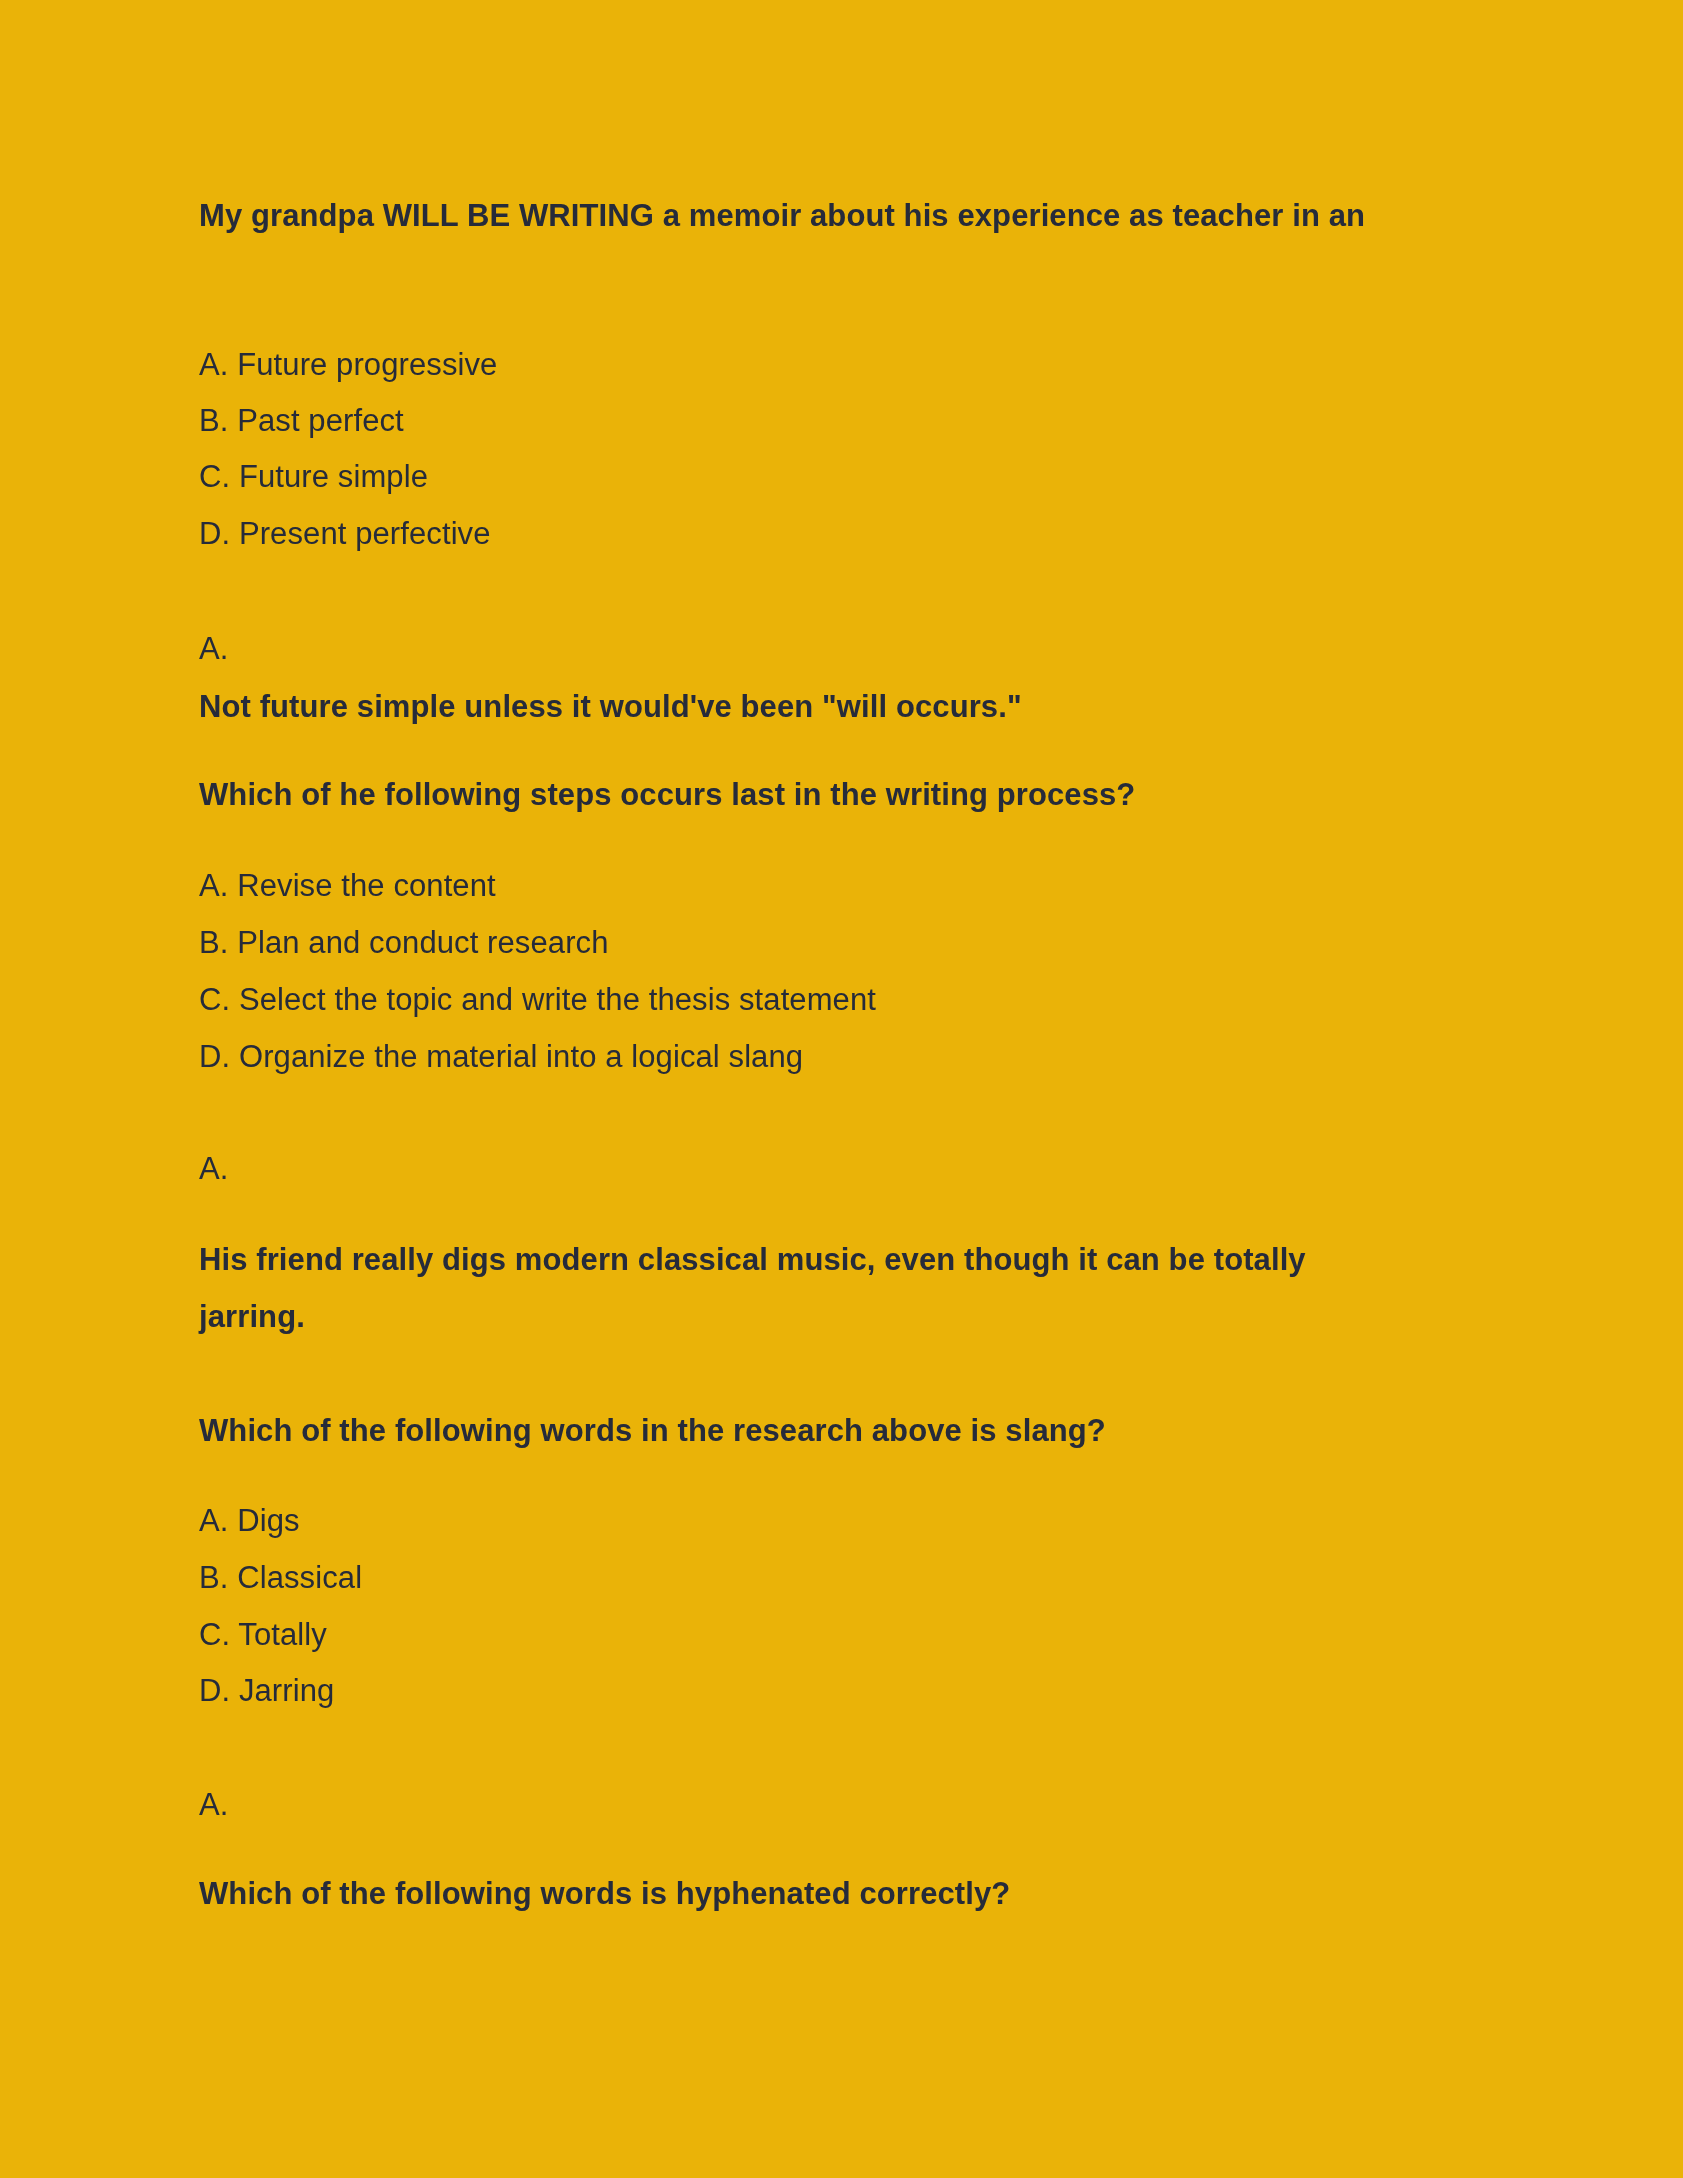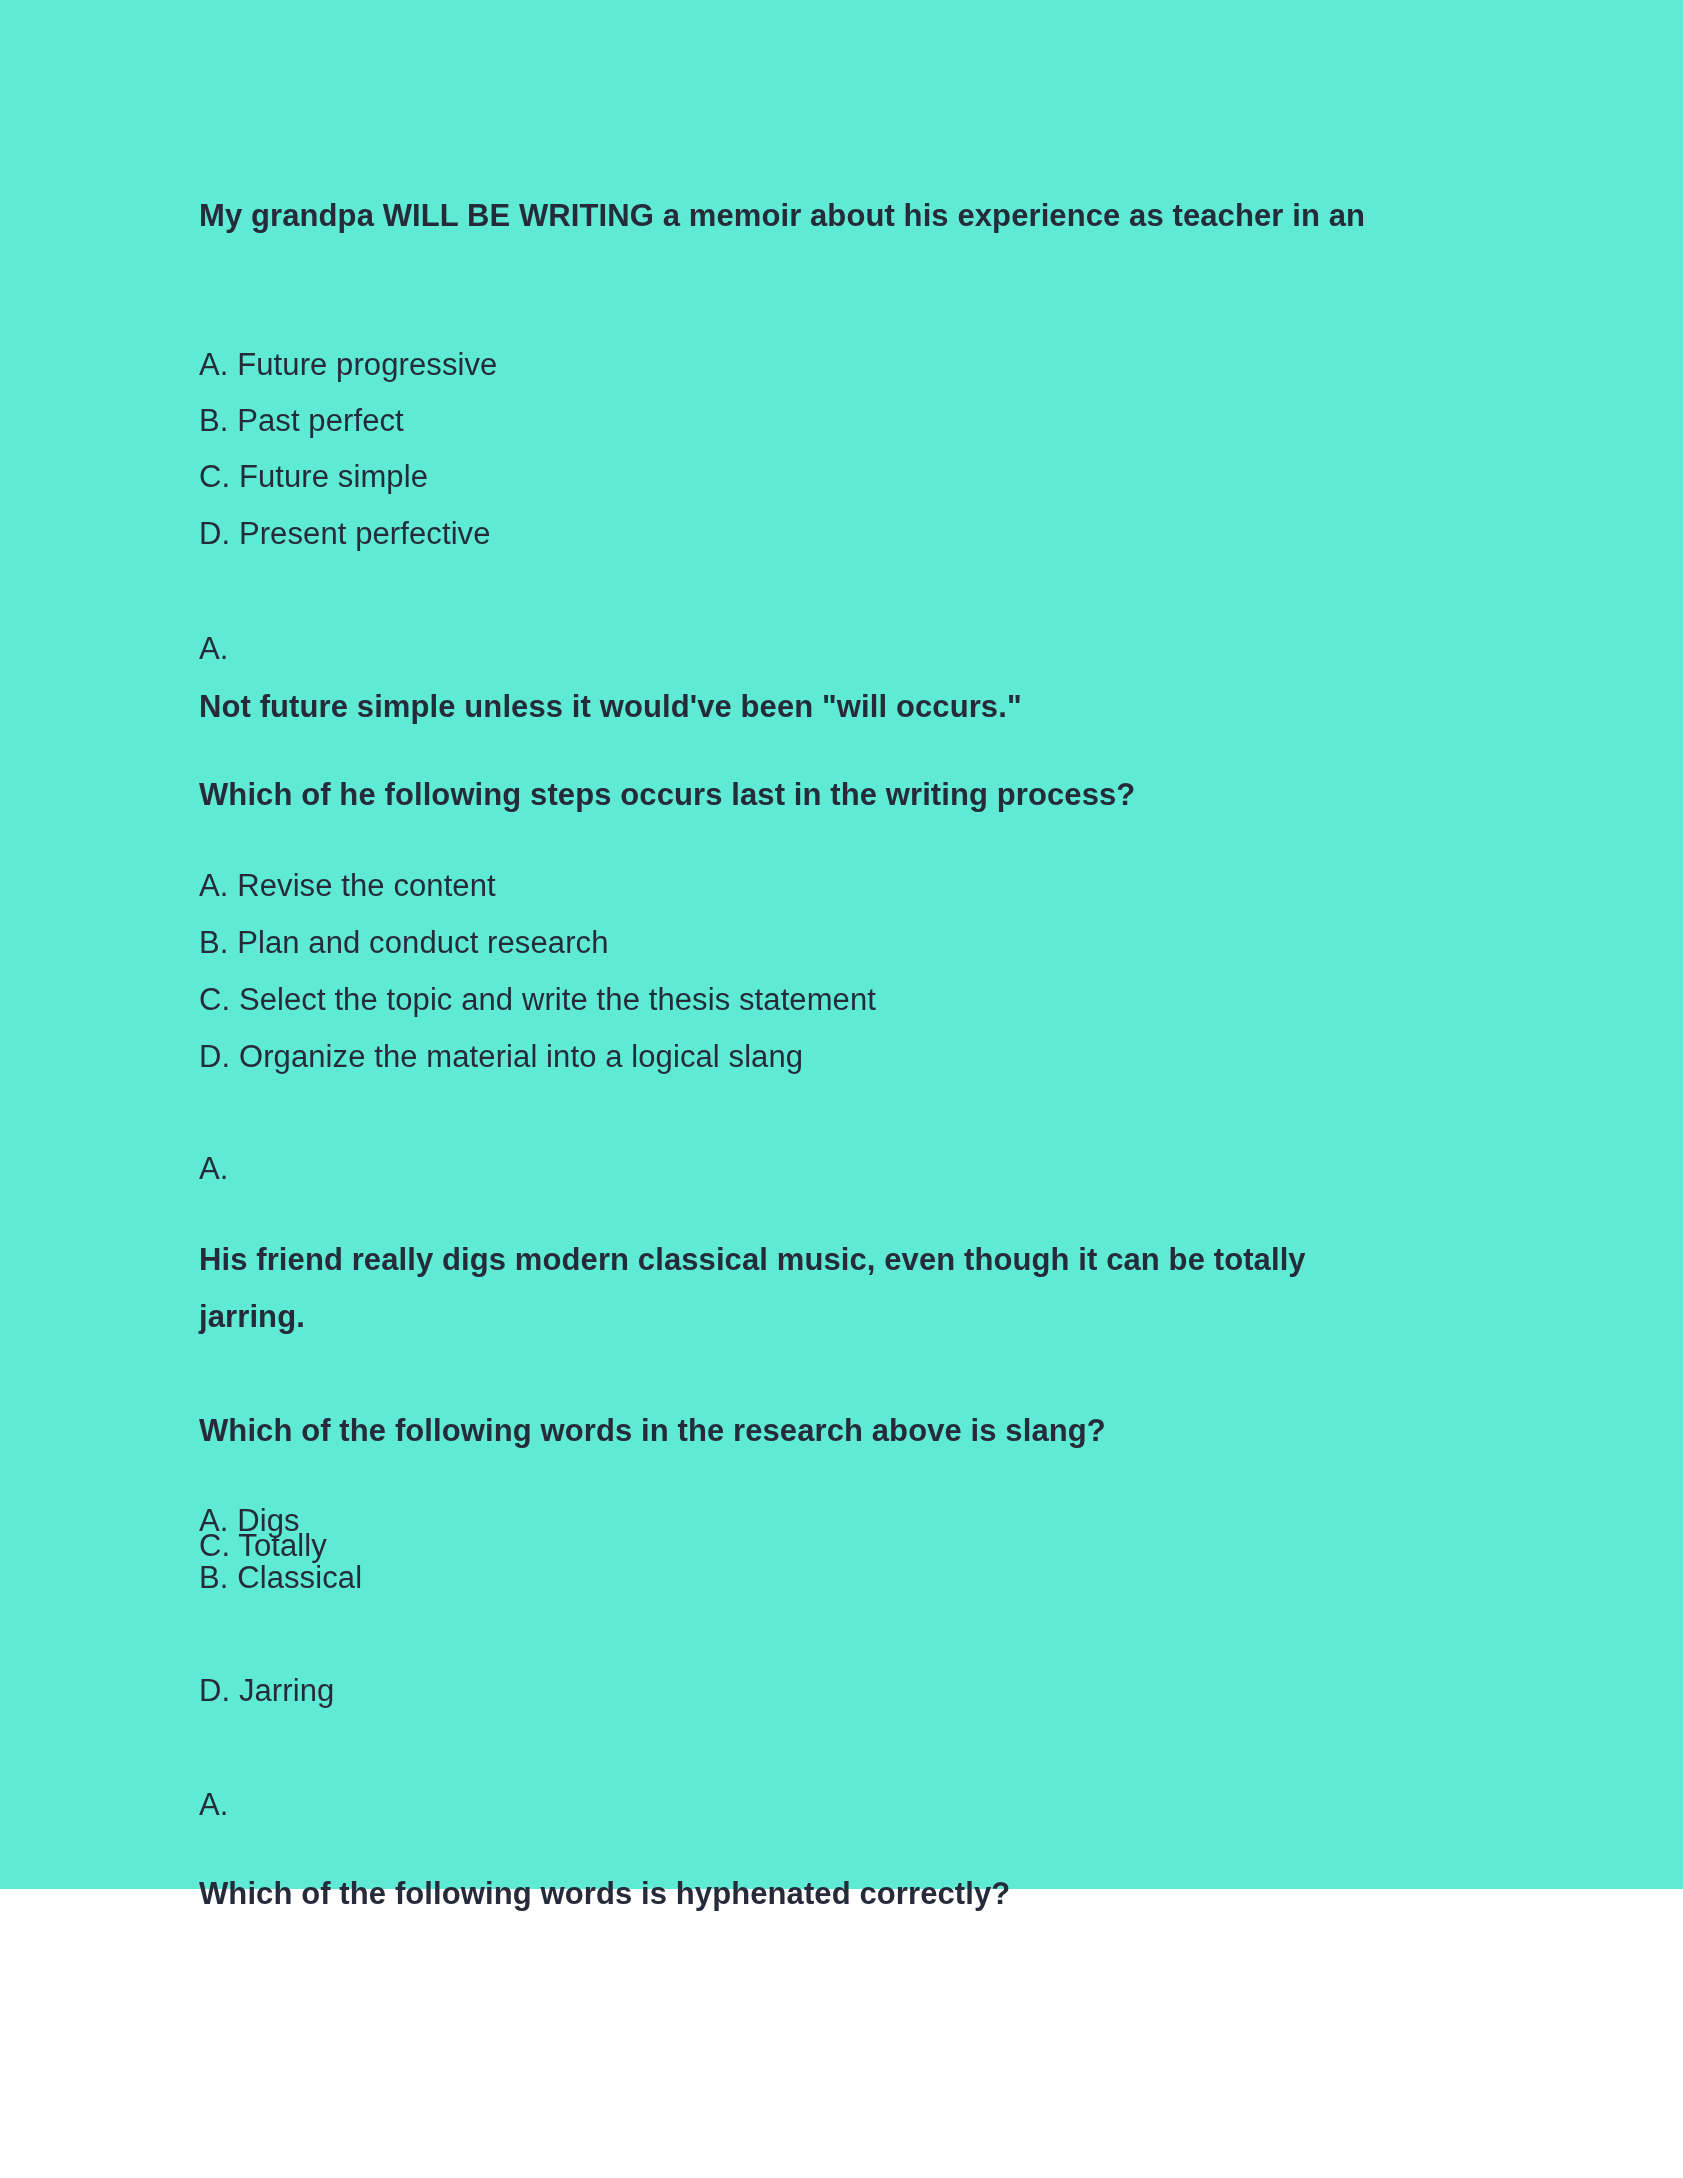--- a/index.html
+++ b/index.html
@@ -12,22 +12,22 @@
       height: 2178px;
       position: relative;
       overflow: hidden;
       font-family: "Liberation Sans", sans-serif;
       color: #262b3a;
     }
     .page {
       position: absolute;
       left: 0; top: 0;
       width: 1683px;
-      height: 1889px;
-      background: #5eead4;
+      height: 2178px;
+      background: #eab308;
     }
     .line {
       position: absolute;
       left: 199px;
       font-size: 31px;
       line-height: 36px;
       white-space: nowrap;
       letter-spacing: 0.1px;
     }
     .bold { font-weight: bold; }
@@ -57,21 +57,21 @@
 
   <div class="line regular" style="top:1151px">A.</div>
 
   <div class="line bold" style="top:1242px">His friend really digs modern classical music, even though it can be totally</div>
   <div class="line bold" style="top:1299px">jarring.</div>
 
   <div class="line bold" style="top:1413px">Which of the following words in the research above is slang?</div>
 
   <div class="line regular" style="top:1503px">A. Digs</div>
   <div class="line regular" style="top:1560px">B. Classical</div>
-  <div class="line regular" style="top:1528px">C. Totally</div>
+  <div class="line regular" style="top:1617px">C. Totally</div>
   <div class="line regular" style="top:1673px">D. Jarring</div>
 
   <div class="line regular" style="top:1787px">A.</div>
 
   <div class="line bold" style="top:1876px">Which of the following words is hyphenated correctly?</div>
 
 </div>
 
 
 </body></html>

